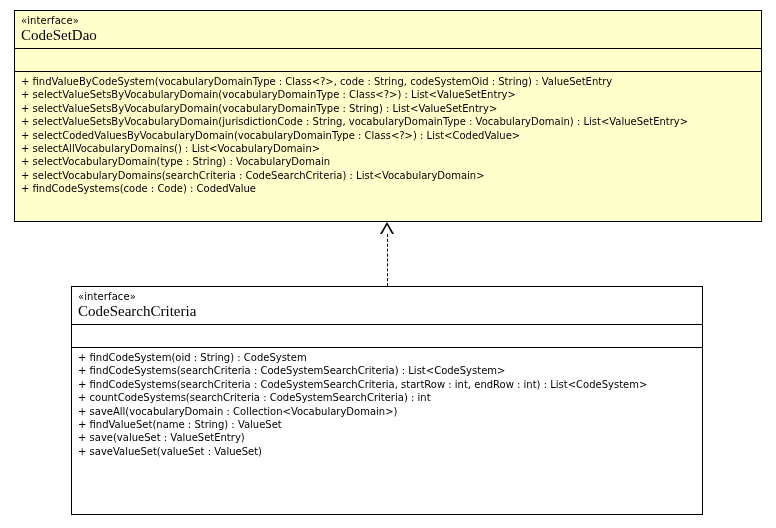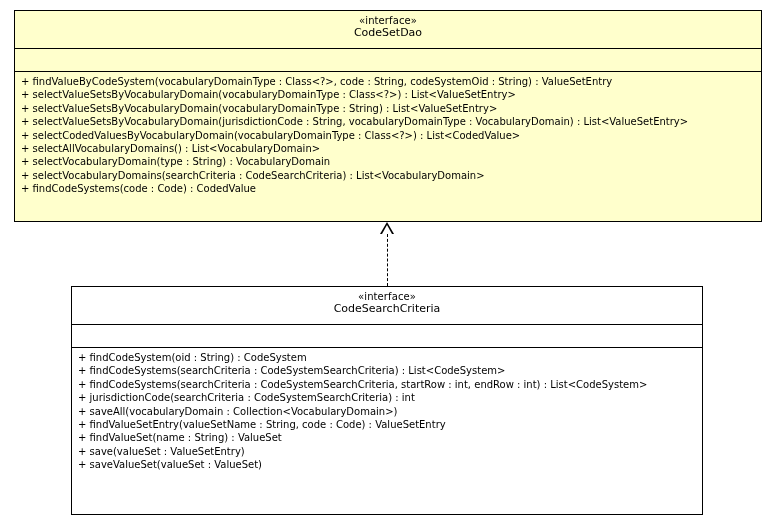--- a/index.html
+++ b/index.html
@@ -30,34 +30,34 @@
     border: 1px solid #000000;
     background: #ffffff;
   }
   .uml-class.filled {
     background: #ffffcc;
   }
 
   .uml-class-header {
     box-sizing: border-box;
     border-bottom: 1px solid #000000;
-    text-align: center;
     padding: 4px 6px 5px 6px;
     line-height: 1.18;
   }
   .uml-stereotype {
     font-size: 10px;
     color: #000000;
     letter-spacing: 0.1px;
     white-space: nowrap;
   }
   .uml-class-name {
-    font-size: 11px;
+    font-size: 15px;
     color: #000000;
     white-space: nowrap;
+    font-family: Liberation Serif, serif;
   }
 
   .uml-attributes {
     box-sizing: border-box;
     border-bottom: 1px solid #000000;
     height: 23px;
   }
 
   .uml-operations {
     box-sizing: border-box;
@@ -144,22 +144,21 @@
       <div class="uml-stereotype">«interface»</div>
       <div class="uml-class-name">CodeSearchCriteria</div>
     </div>
 
     <div class="uml-attributes"></div>
 
     <div class="uml-operations">
       <div class="uml-op">+ findCodeSystem(oid : String) : CodeSystem</div>
       <div class="uml-op">+ findCodeSystems(searchCriteria : CodeSystemSearchCriteria) : List&lt;CodeSystem&gt;</div>
       <div class="uml-op">+ findCodeSystems(searchCriteria : CodeSystemSearchCriteria, startRow : int, endRow : int) : List&lt;CodeSystem&gt;</div>
-      <div class="uml-op">+ jurisdictionCode(searchCriteria : CodeSystemSearchCriteria) : int</div>
+      <div class="uml-op">+ countCodeSystems(searchCriteria : CodeSystemSearchCriteria) : int</div>
       <div class="uml-op">+ saveAll(vocabularyDomain : Collection&lt;VocabularyDomain&gt;)</div>
-      <div class="uml-op">+ findValueSetEntry(valueSetName : String, code : Code) : ValueSetEntry</div>
       <div class="uml-op">+ findValueSet(name : String) : ValueSet</div>
       <div class="uml-op">+ save(valueSet : ValueSetEntry)</div>
       <div class="uml-op">+ saveValueSet(valueSet : ValueSet)</div>
     </div>
   </div>
 
 </div>
 
 </body></html>

